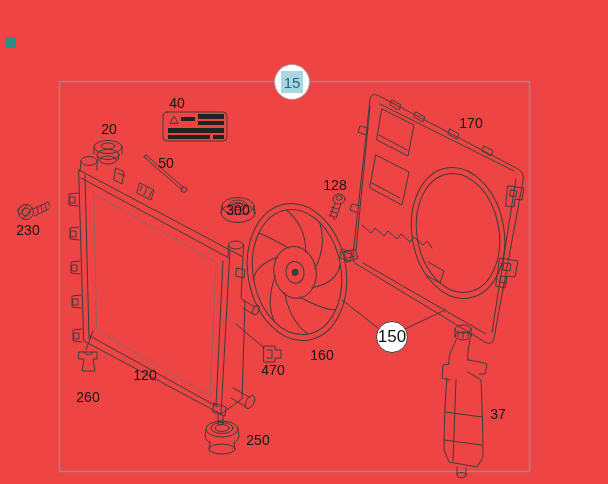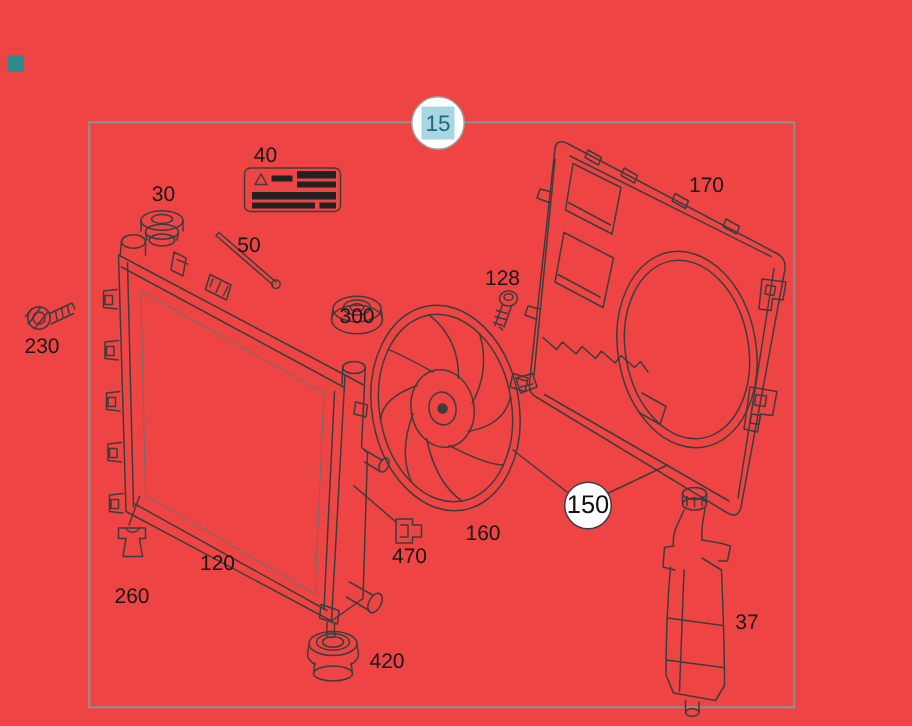--- a/index.html
+++ b/index.html
@@ -192,27 +192,27 @@
   </svg>
 
   <div class="badge badge-main">
     <div class="sq" style="background-color: rgb(169, 214, 227); color: rgb(29, 107, 125);">15</div>
   </div>
 
   <div class="badge badge-group">
     <span>150</span>
   </div>
 
-  <div class="plabel" style="left:109px;top:129px">30</div>
+  <div class="plabel" style="left:109px;top:129px">20</div>
   <div class="plabel" style="left:177px;top:103px">40</div>
   <div class="plabel" style="left:166px;top:163px">50</div>
   <div class="plabel" style="left:28px;top:230px">230</div>
   <div class="plabel" style="left:238px;top:210px">300</div>
   <div class="plabel" style="left:335px;top:185px">128</div>
   <div class="plabel" style="left:471px;top:123px">170</div>
   <div class="plabel" style="left:145px;top:375px">120</div>
   <div class="plabel" style="left:322px;top:355px">160</div>
   <div class="plabel" style="left:273px;top:370px">470</div>
   <div class="plabel" style="left:88px;top:397px">260</div>
-  <div class="plabel" style="left:258px;top:440px">420</div>
+  <div class="plabel" style="left:258px;top:440px">250</div>
   <div class="plabel" style="left:498px;top:414px">37</div>
 
 </div>
 
 </body></html>

